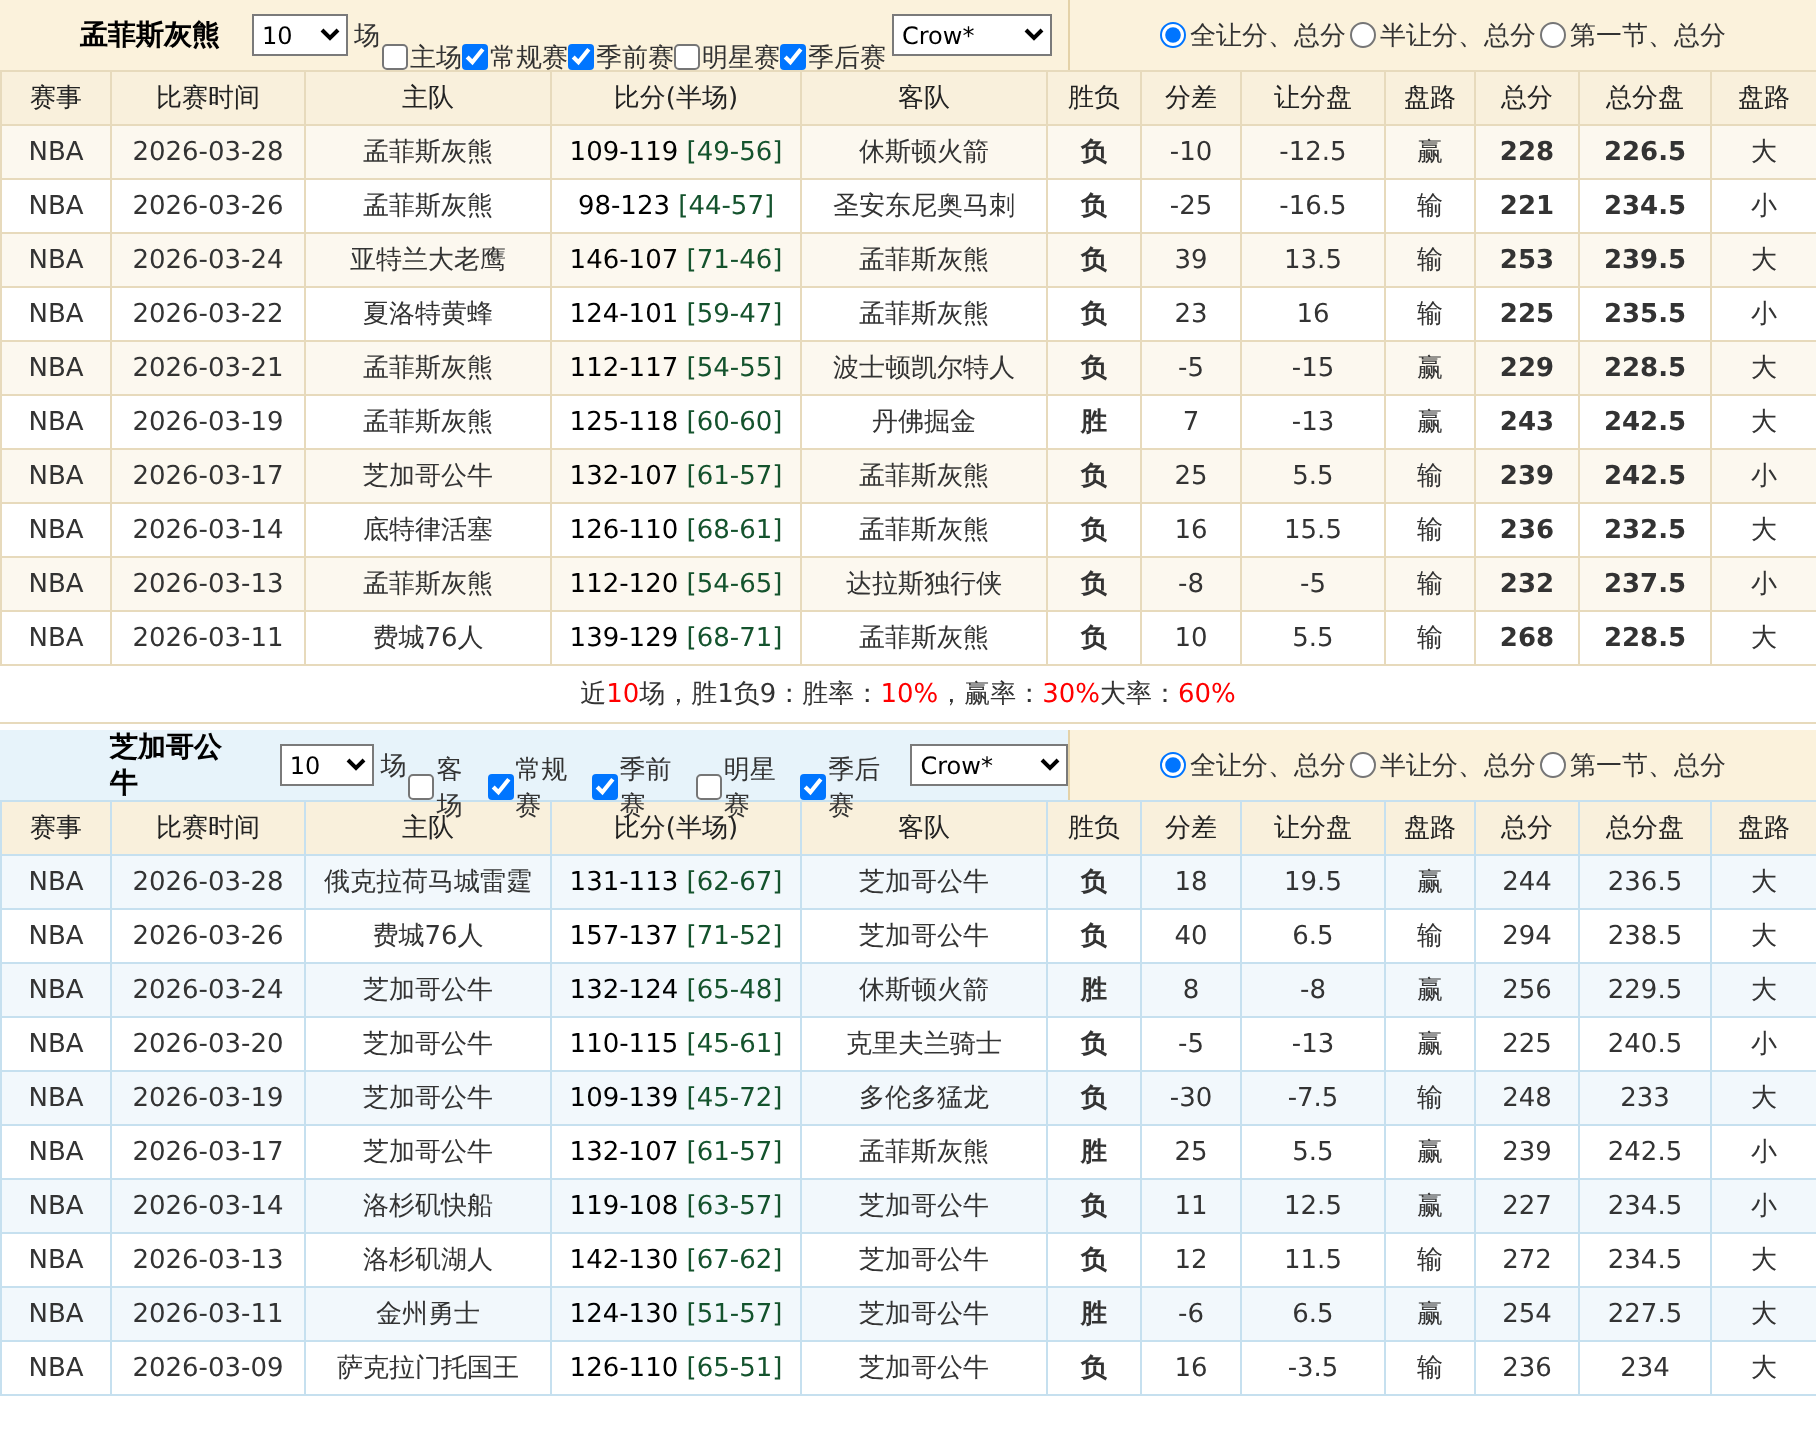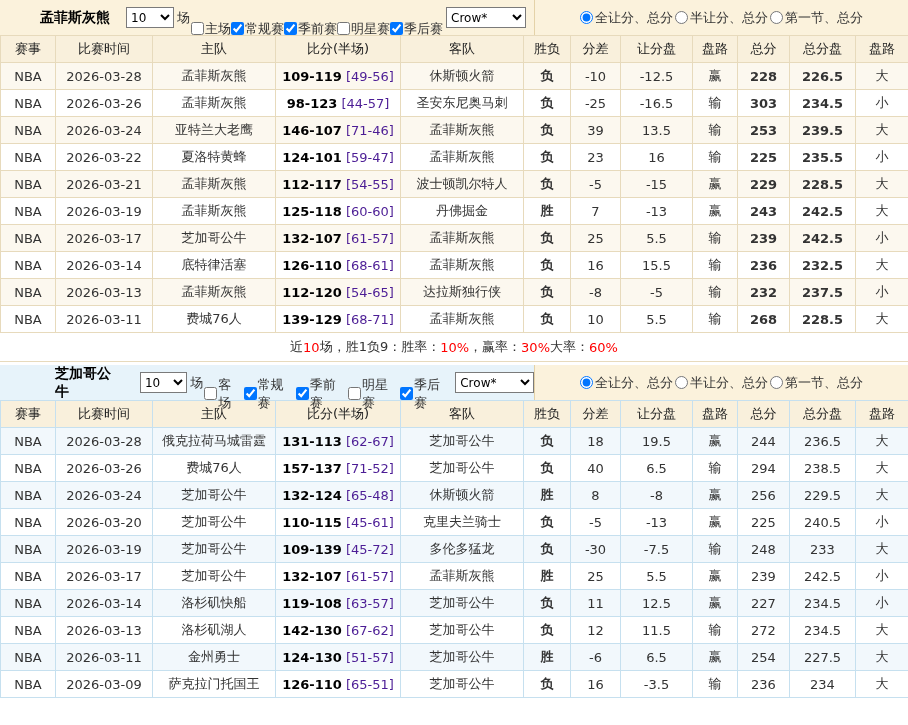--- a/index.html
+++ b/index.html
@@ -42,22 +42,22 @@
   .sec0 .grid th, .sec0 .grid td { border:1px solid #E7DABC; }
   .sec1 .grid th, .sec1 .grid td { border:1px solid #C6E0EF; }
   .sec0 tr.odd td { background:#FCF8EF; }
   .sec0 tr.even td { background:#FFFFFF; }
   .sec0 td.col-total, .sec0 td.col-tline { background:#FFFFFF;font-weight:bold; }
   .sec1 tr.odd td { background:#F2F8FC; }
   .sec1 tr.even td { background:#FFFFFF; }
   .sec1 td.col-total, .sec1 td.col-tline { background:#E7F3FB; }
 
   .t-active { color:#008000; }
-  .score { font-weight:bold; color:#000; }
-  .half { color:#4c1d95; }
+  .score { font-weight:normal; color:#000; }
+  .half { color:#14532d; }
   .res-win { color:#FF0000; font-weight:bold; }
   .res-lose { color:#008000; font-weight:bold; }
   .asian-win { color:#FF5A5A; }
   .asian-lose { color:#128A12; }
   .ou-big { color:#E04A4A; }
   .ou-small { color:#128A12; }
   .num-blue { color:#3838D0; }
 
   
   .summary { height:29px; display:flex; align-items:center; justify-content:center; font-size:13px;
@@ -167,21 +167,21 @@
           <tr class="even">
             <td>NBA</td>
             <td>2026-03-26</td>
             <td class="t-active">孟菲斯灰熊</td>
             <td><span class="score">98-123</span> <span class="half">[44-57]</span></td>
             <td>圣安东尼奥马刺</td>
             <td class="res-lose">负</td>
             <td>-25</td>
             <td>-16.5</td>
             <td class="asian-lose">输</td>
-            <td class="col-total num-blue">303</td>
+            <td class="col-total num-blue">221</td>
             <td class="col-tline num-blue">234.5</td>
             <td class="ou-small">小</td>
           </tr>
           <tr class="odd">
             <td>NBA</td>
             <td>2026-03-24</td>
             <td>亚特兰大老鹰</td>
             <td><span class="score">146-107</span> <span class="half">[71-46]</span></td>
             <td class="t-active">孟菲斯灰熊</td>
             <td class="res-lose">负</td>

